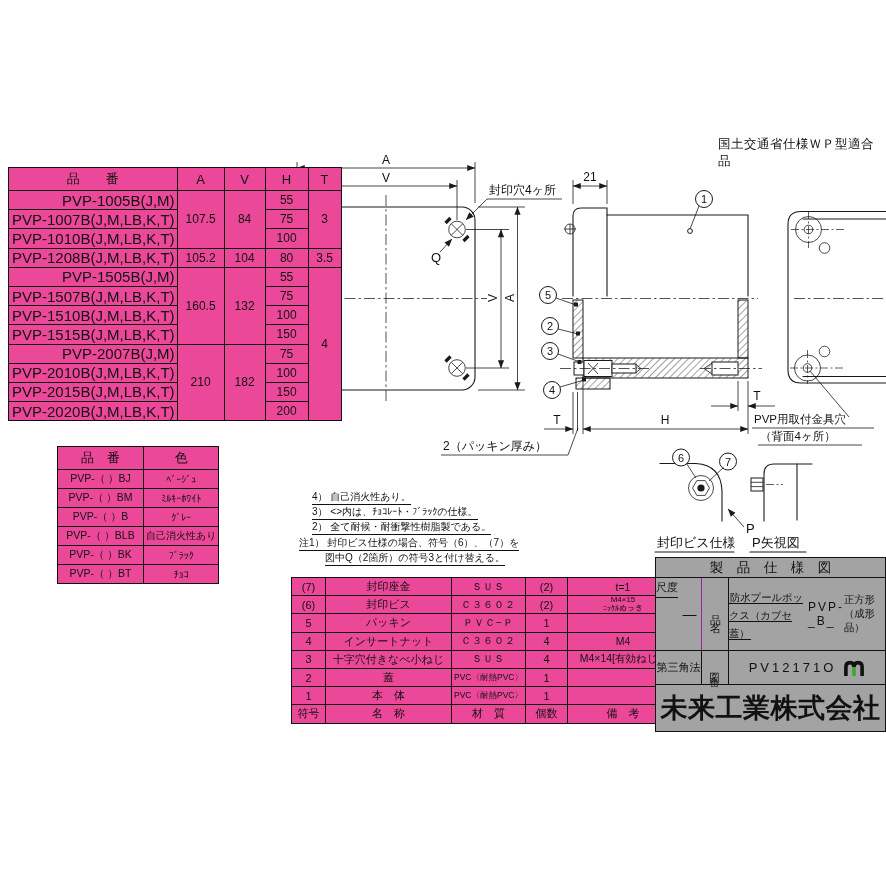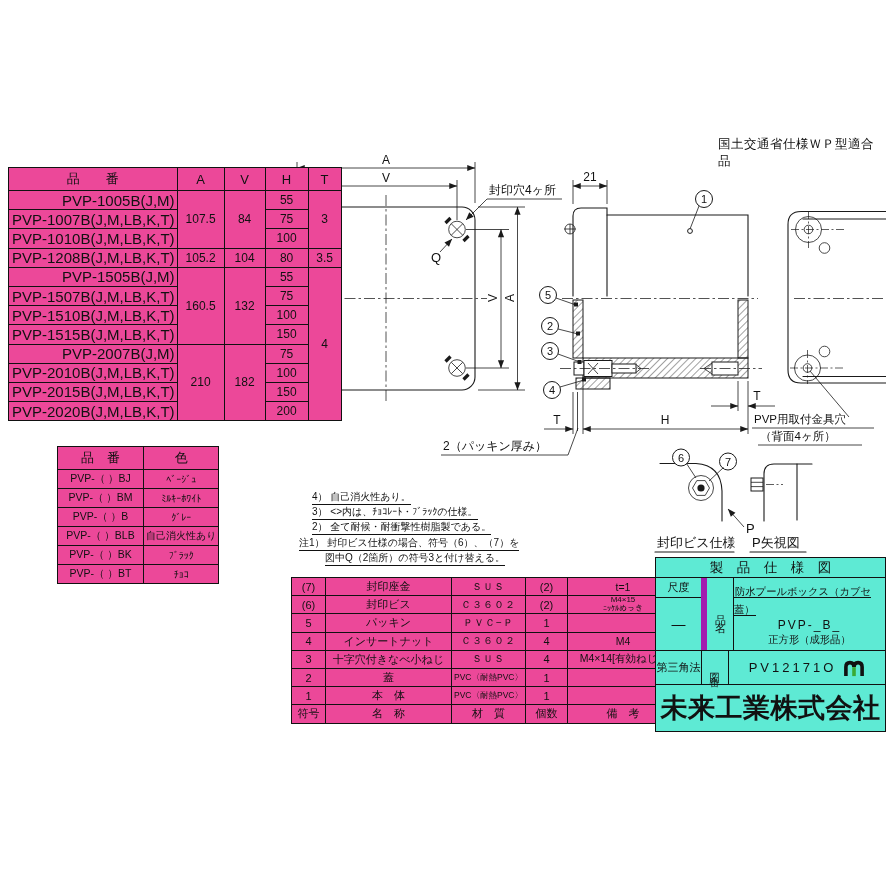--- a/index.html
+++ b/index.html
@@ -25,29 +25,29 @@
   #notes .in1{margin-left:13px}
   #notes .in2{margin-left:26px}
   
   #parts-table{position:absolute;left:291px;top:577px;border:1.6px solid #111;font-size:11px}
   #parts-table td{height:17.2px}
   #parts-table td.sm{font-size:8.5px;letter-spacing:0}
   #parts-table td.mt{letter-spacing:1px;font-size:10px}
   #parts-table td.rm{font-size:10.5px}
   #parts-table td.rm2{font-size:8px;line-height:8.5px}
   
-  #spec-box{position:absolute;left:655px;top:557px;width:229px;border:1.6px solid #111;background:#5eead4}
+  #spec-box{position:absolute;left:655px;top:557px;width:229px;border:1.6px solid #111;background:#a3a3a3}
   .sb-title{height:19px;border-bottom:1px solid #111;text-align:center;font-size:13.5px;line-height:19px}
   .sb-main{display:flex;height:72px;border-bottom:1px solid #111}
-  .sb-left{width:45px;border-right:6px solid #a21caf;display:flex;flex-direction:column}
+  .sb-left{width:45px;border-right:1px solid #a21caf;display:flex;flex-direction:row}
   .sb-scale-label{height:19px;border-bottom:1px solid #111;text-align:center;font-size:11px;line-height:19px}
   .sb-scale-value{flex:1;display:flex;align-items:center;justify-content:center;font-size:14px}
   .sb-vlabel{width:26px;border-right:1px solid #111;display:flex;align-items:center;justify-content:center;
              writing-mode:vertical-rl;letter-spacing:8px;font-size:11px}
-  .sb-product{flex:1;display:flex;flex-direction:column;align-items:center;justify-content:space-around;padding:3px 0}
+  .sb-product{flex:1;display:flex;align-items:center;justify-content:space-around;padding:3px 0}
   .sb-p1 span{border-bottom:1px solid #111;font-size:10.3px;padding:0 1px}
   .sb-p2{font-size:12px;letter-spacing:2px}
   .sb-p3{font-size:10.3px}
   .sb-row2{display:flex;height:33px;border-bottom:1.4px solid #111}
   .sb-proj{width:45px;border-right:1px solid #111;display:flex;align-items:center;justify-content:center;font-size:11px}
   .sb-vlabel2{width:26px;border-right:1px solid #111;display:flex;align-items:center;justify-content:center;
               writing-mode:vertical-rl;letter-spacing:4px;font-size:10.5px}
   .sb-dno{flex:1;display:flex;align-items:center;justify-content:center;font-size:13px;letter-spacing:3px}
   .sb-dno svg{margin-left:7px}
   .sb-company{height:46px;display:flex;align-items:center;justify-content:center;

